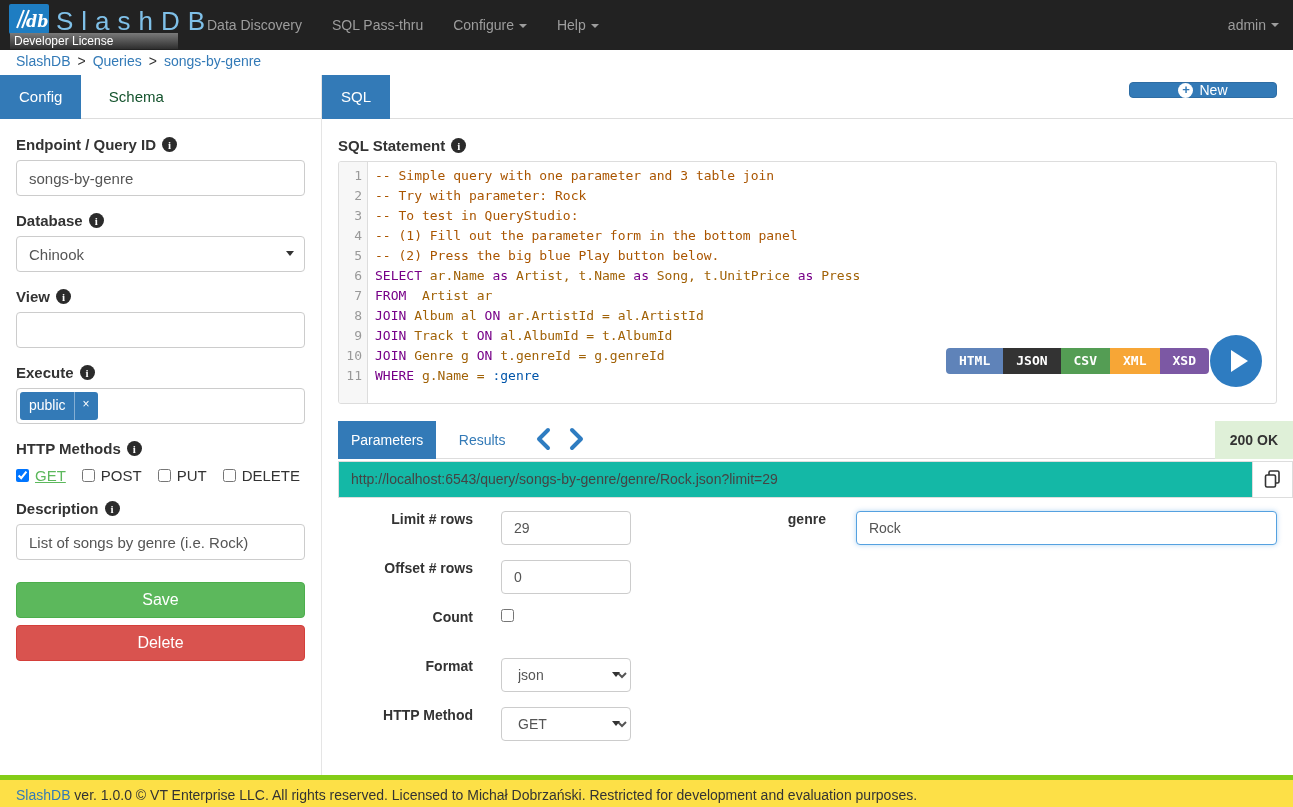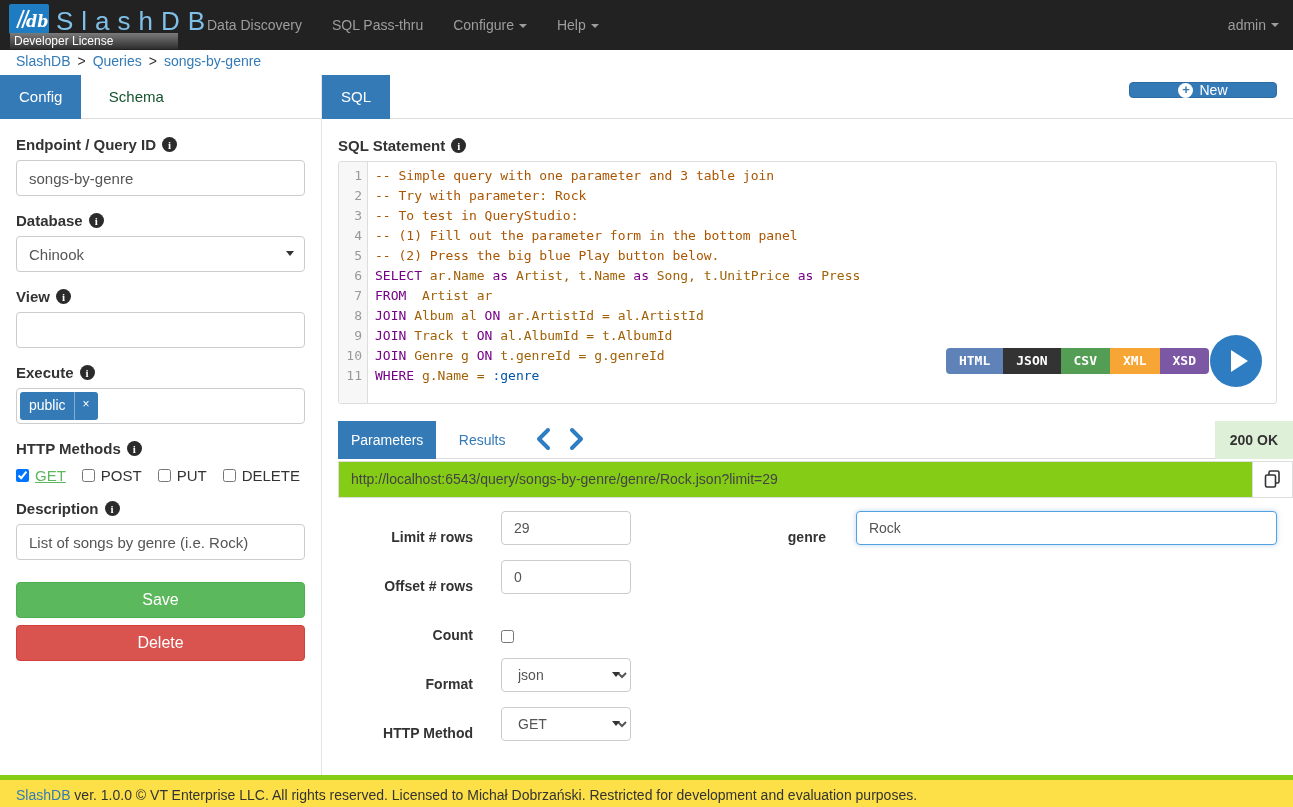--- a/index.html
+++ b/index.html
@@ -95,29 +95,29 @@
   
   .params-header { position:relative; margin:17px -16px 0 0; height:38px; border-bottom:1px solid #ddd; }
   .ptab { display:inline-block; height:38px; line-height:38px; padding:0 13px; font-size:14px; cursor:pointer; }
   .ptab.active { background:#337ab7; color:#fff; }
   .ptab.inactive { color:#337ab7; margin-left:5px; }
   .pager { display:inline-block; vertical-align:middle; margin-left:12px; cursor:pointer; }
   .status-badge { position:absolute; right:0; top:0; height:38px; line-height:38px; background:#dff0d8;
     padding:0 15px; font-weight:bold; font-size:14px; color:#333; }
 
   .url-row { display:flex; margin:2px -16px 0 0; height:37px; border:1px solid #ddd; }
-  .url-text { flex:1; background:#84cc16; line-height:35px; padding:0 12px; font-size:14px; color:#444;
+  .url-text { flex:1; background:#14b8a6; line-height:35px; padding:0 12px; font-size:14px; color:#444;
     white-space:nowrap; overflow:hidden; }
   .copy-btn { width:40px; background:#fff; border-left:1px solid #ddd; display:flex; align-items:center;
     justify-content:center; cursor:pointer; }
 
   .params-form { display:flex; margin-top:13px; }
   .pcol-left { width:46%; }
   .pcol-right { flex:1; }
-  .prow { display:flex; align-items:flex-end; margin-bottom:15px; min-height:34px; }
+  .prow { display:flex; align-items:flex-start; margin-bottom:15px; min-height:34px; }
   .plabel { width:135px; text-align:right; font-weight:bold; font-size:14px; color:#333; margin-right:28px; }
   .pinput { height:34px; border:1px solid #ccc; border-radius:4px; padding:0 12px; font-size:14px;
     color:#555; width:130px; font-family:"Liberation Sans", sans-serif; background:#fff; }
   .pselect-wrap { position:relative; width:130px; }
   .pselect-wrap select { width:130px; }
   .pselect-wrap .select-caret { top:14px; }
   .plabel-genre { width:56px; text-align:right; font-weight:bold; font-size:14px; margin-right:30px; }
   .genre-input { flex:1; width:auto; border:1px solid #55a1e0; box-shadow:0 0 5px rgba(85,161,224,.45); }
 
   

